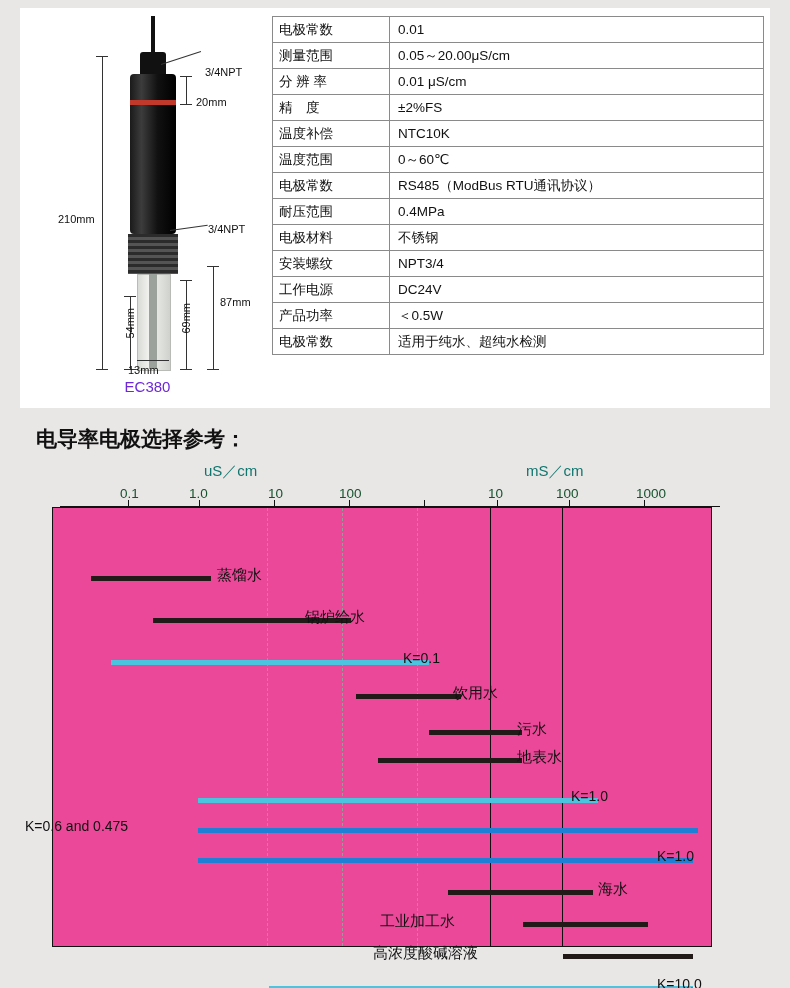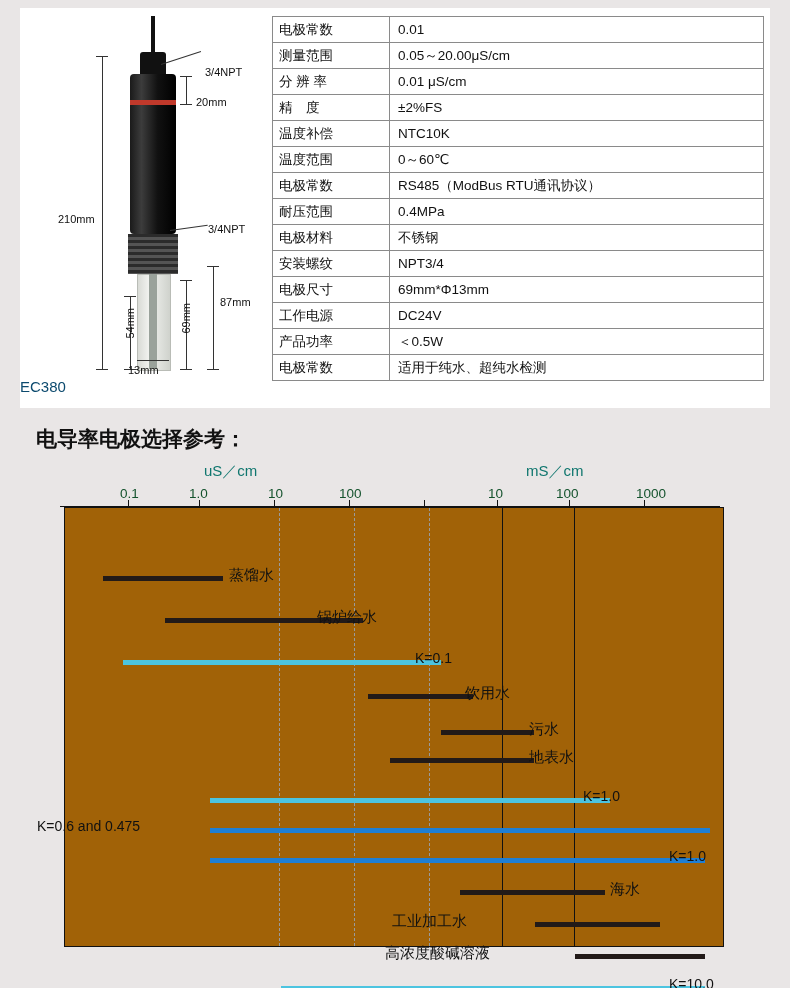--- a/index.html
+++ b/index.html
@@ -46,22 +46,22 @@
   .probe-tip-inner{
     position:absolute;left:129px;top:266px;width:8px;height:95px;
     background:#9aa29b;
   }
   .dim-line{position:absolute;background:#333;}
   .dim-text{position:absolute;font-size:11px;color:#111;white-space:nowrap;}
   .dim-text.vert{
     writing-mode:vertical-rl;text-orientation:mixed;transform:rotate(180deg);
   }
   .model-name{
-    position:absolute;left:0;top:370px;width:255px;text-align:left;
-    font-size:15px;color:#0c4a6e;
+    position:absolute;left:0;top:370px;width:255px;text-align:center;
+    font-size:15px;color:#6d28d9;
   }
   
   table.spec{
     position:absolute;left:252px;top:8px;border-collapse:collapse;
     width:492px;
   }
   table.spec td{
     border:1px solid #8a8a8a;
     height:25px;
     font-size:13.5px;
@@ -81,22 +81,22 @@
   }
   .unit-label{
     position:absolute;font-size:15px;color:#0f766e;
   }
   .axis-tick{
     position:absolute;font-size:13.5px;color:#14532d;
   }
   .tickmark{position:absolute;width:1px;height:7px;background:#111;}
   .axis-line{position:absolute;left:24px;top:44px;width:660px;height:1px;background:#111;}
   .plot{
-    position:absolute;left:28px;top:45px;width:660px;height:440px;
-    border:1px solid #111;box-sizing:border-box;background:#a16207;
+    position:absolute;left:16px;top:45px;width:660px;height:440px;
+    border:1px solid #111;box-sizing:border-box;background:#ec4899;
   }
   .vline{position:absolute;top:0;bottom:0;width:1px;}
   .vline.solid{background:#111;}
   .vline.dashed{
     border-left:1px dashed #9a9a9a;width:0;
   }
   .bar{position:absolute;height:5px;}
   .bar.black{background:#221a18;}
   .bar.cyan{background:#4cc4e0;height:5px;}
   .bar.blue{background:#1f7fd4;height:5px;}
@@ -190,24 +190,20 @@
           <td class="k">耐压范围</td>
           <td class="v">0.4MPa</td>
         </tr>
       <tr>
           <td class="k">电极材料</td>
           <td class="v">不锈钢</td>
         </tr>
       <tr>
           <td class="k">安装螺纹</td>
           <td class="v">NPT3/4</td>
-        </tr>
-      <tr>
-          <td class="k">电极尺寸</td>
-          <td class="v">69mm*Φ13mm</td>
         </tr>
       <tr>
           <td class="k">工作电源</td>
           <td class="v">DC24V</td>
         </tr>
       <tr>
           <td class="k">产品功率</td>
           <td class="v">＜0.5W</td>
         </tr>
       <tr>

